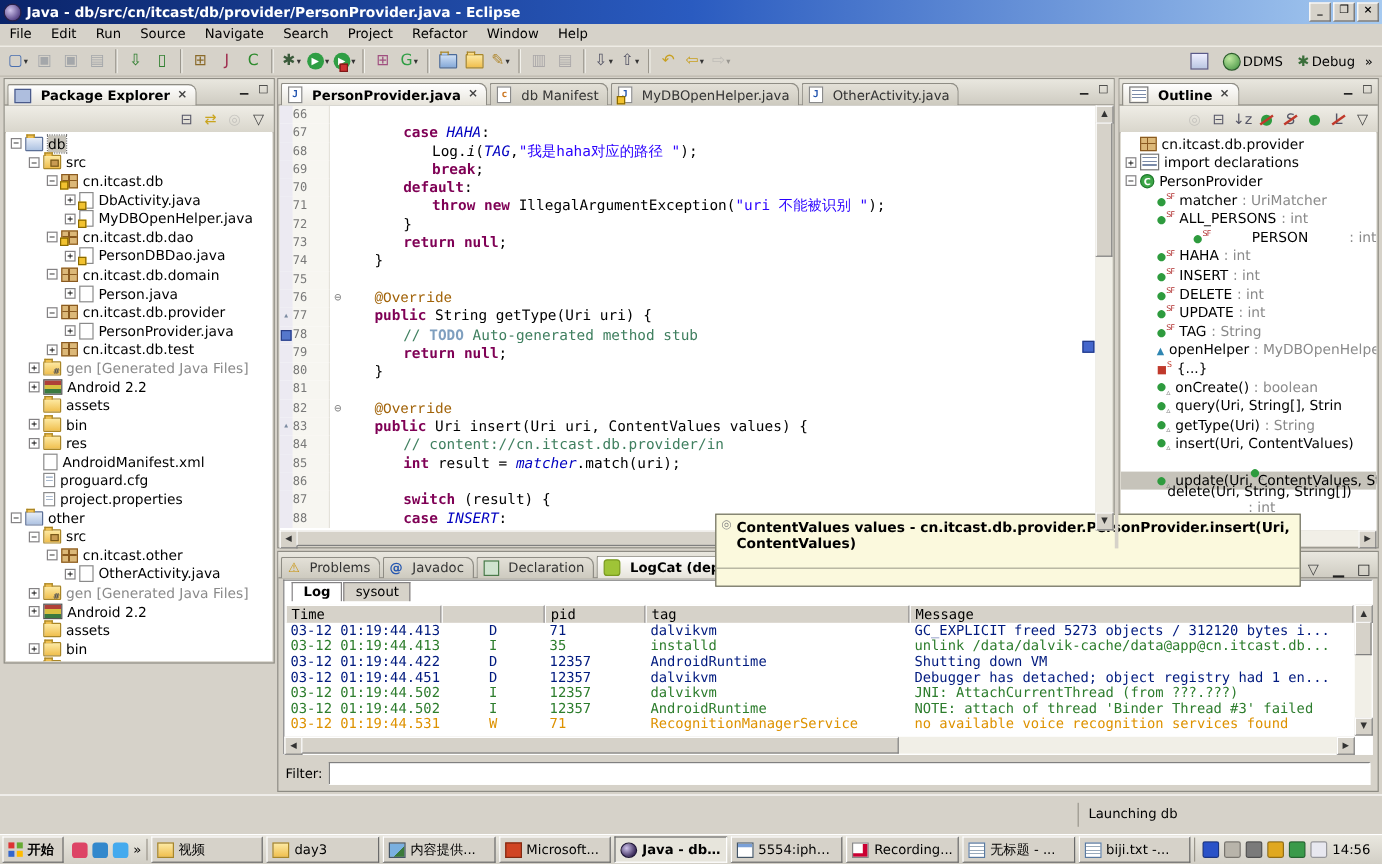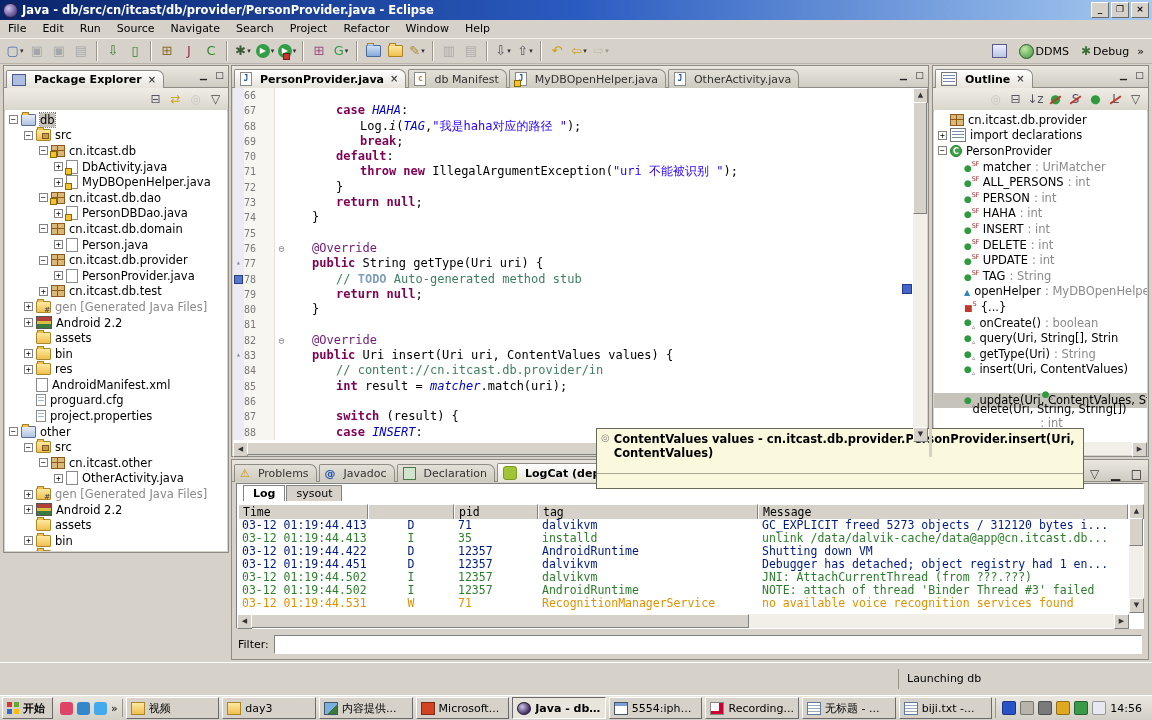--- a/index.html
+++ b/index.html
@@ -103,21 +103,21 @@
   .lnum{width:27px;flex:none;text-align:left;padding-right:3px;color:#787878;background:#f7f6f1;
     font-family:"DejaVu Sans Mono",monospace;font-size:10px;}
   .foldc{width:13px;flex:none;color:#888;font-size:10px;text-align:center;border-left:1px solid #e4e2da;}
   .ltext{flex:1;}
   .k{color:#7f0055;font-weight:bold;}
   .p{color:#000;}
   .s{color:#2a00ff;}
   .c{color:#3f7f5f;}
   .td{color:#7f9fbf;font-weight:bold;}
   .f{color:#0000c0;font-style:italic;}
-  .a{color:#701a75;}
+  .a{color:#a16207;font-family:Liberation Mono, monospace;}
   .im{font-style:italic;}
   
   .sb{position:absolute;background:#f1efe7;}
   .sb .arr{position:absolute;width:13px;height:13px;background:#d6d2c9;border:1px solid;border-color:#fff #808080 #808080 #fff;
     font-size:7px;line-height:12px;text-align:center;color:#333;}
   .sb .thumb{position:absolute;background:#d6d2c9;border:1px solid;border-color:#fff #808080 #808080 #fff;}
   .overview-mark{position:absolute;width:8px;height:8px;background:#4466cc;border:1px solid #223a88;}
   
   .tooltip{left:596px;top:364px;width:488px;height:61px;background:#fbf9dd;border:1px solid #6a6a5a;z-index:40;
     box-sizing:border-box;display:flex;flex-direction:column;}
@@ -616,21 +616,21 @@
               <span class="ticon i-field-static"></span>
               <span class="tlabel">matcher</span>
               <span class="ttype">: UriMatcher</span>
             </div>
             <div class="trow" style="padding-left: 18px;">
               <span class="exp none">+</span>
               <span class="ticon i-field-static"></span>
               <span class="tlabel">ALL_PERSONS</span>
               <span class="ttype">: int</span>
             </div>
-            <div class="trow" style="padding-left: 18px;">
+            <div class="trow" style="padding-left: 18px; justify-content: space-between;">
               <span class="exp none">+</span>
               <span class="ticon i-field-static"></span>
               <span class="tlabel">PERSON</span>
               <span class="ttype">: int</span>
             </div>
             <div class="trow" style="padding-left: 18px;">
               <span class="exp none">+</span>
               <span class="ticon i-field-static"></span>
               <span class="tlabel">HAHA</span>
               <span class="ttype">: int</span>

